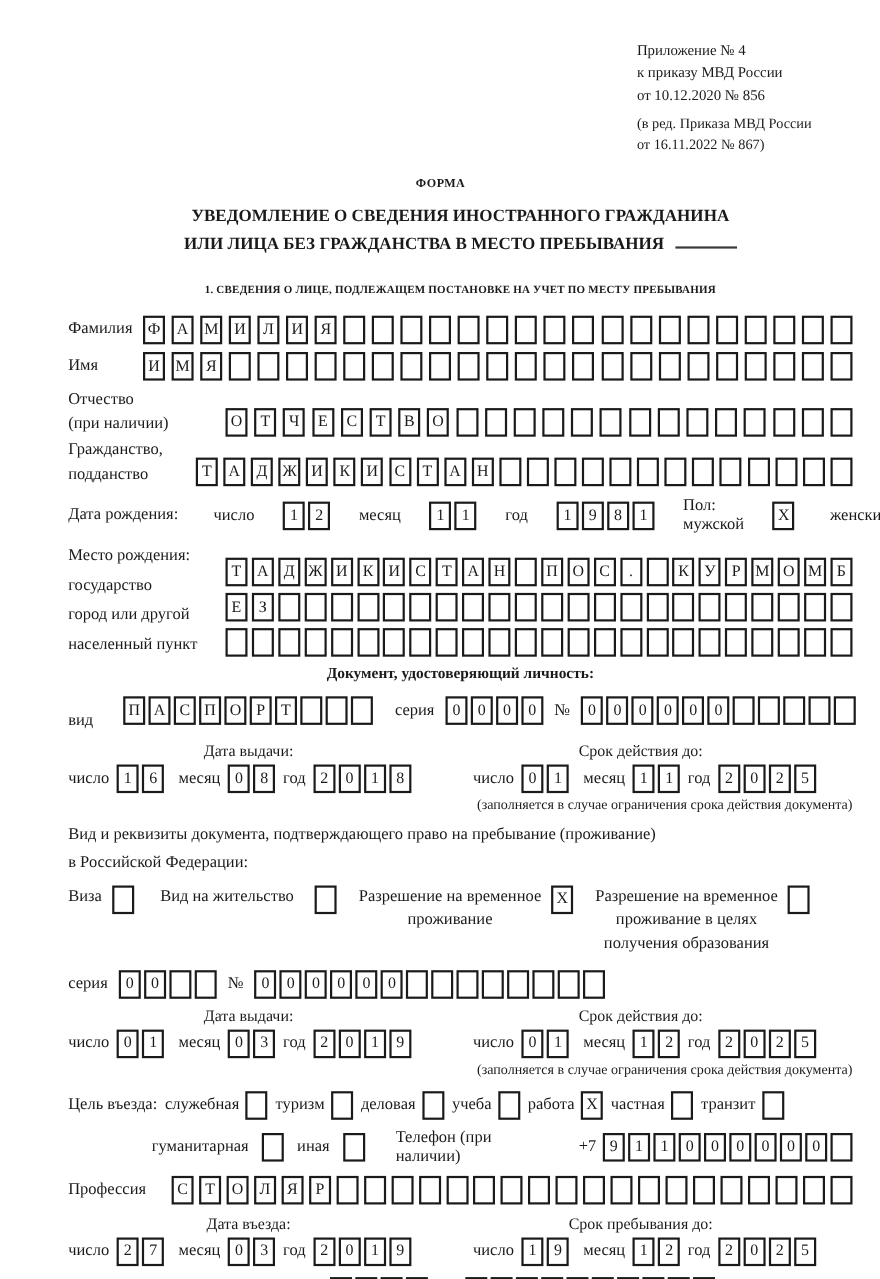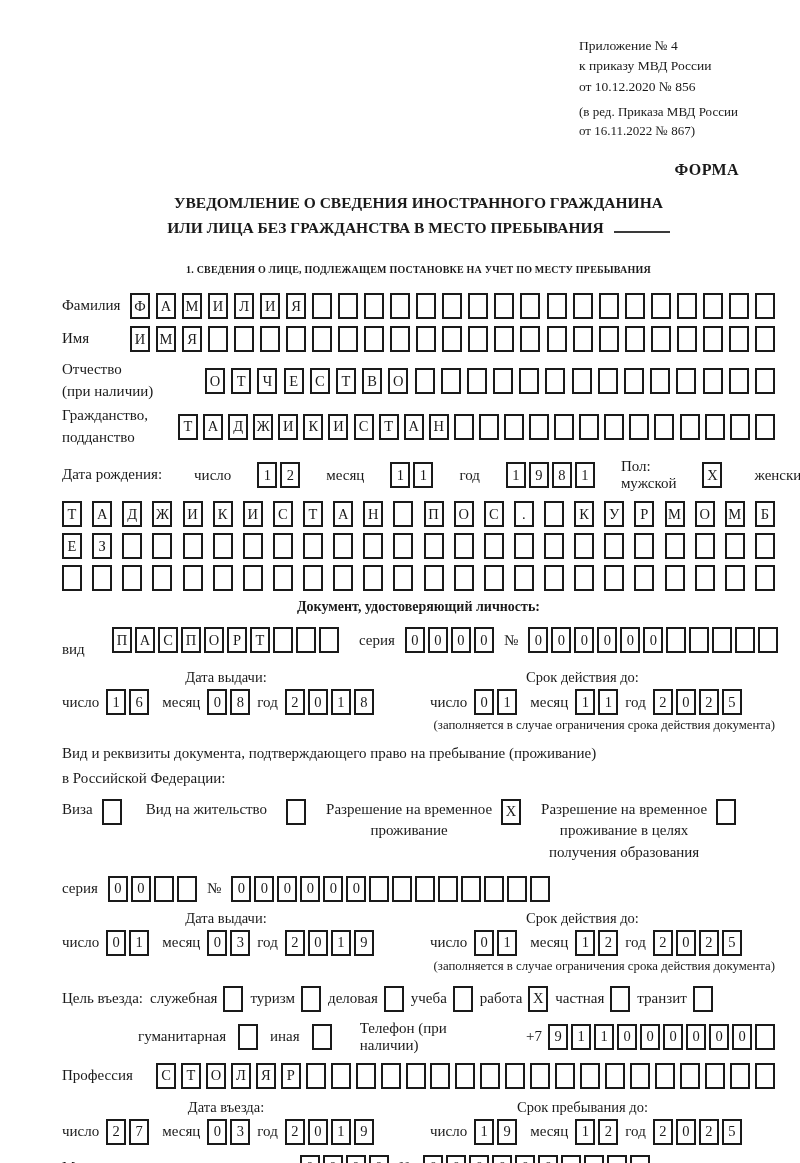--- a/index.html
+++ b/index.html
@@ -4,27 +4,27 @@
 <style>
   * { margin:0; padding:0; box-sizing:border-box; }
   html,body { background:#9a9a9a; }
   .page {
     width:800px; height:1163px; background:#fff; color:#1a1a1a;
     font-family:"Liberation Serif", serif;
     padding:36px 25px 0 62px; margin:0 auto; overflow:hidden; position:relative;
   }
   .hdr { margin-left:auto; width:196px; font-size:13.5px; line-height:1.5; }
   .hdr-sub { margin-top:5px; font-size:13px; line-height:1.5; }
-  .forma { text-align:right; padding-right:36px; margin-top:20px; font-weight:bold; font-size:16px; letter-spacing:0.4px; }
+  .forma { text-align:center; padding-right:36px; margin-top:20px; font-weight:bold; font-size:11px; letter-spacing:0.4px; }
   .title { text-align:center; font-weight:bold; font-size:15.5px; line-height:1.6; margin-top:12px; }
   .title-underline { display:inline-block; width:56px; border-bottom:2px solid #3a3a3a; height:0.85em; margin-left:10px; }
   .sec-head { text-align:center; font-weight:bold; font-size:10px; margin-top:24px; letter-spacing:0.2px; }
 
   .row { display:flex; align-items:center; margin-top:7px; font-size:15px; }
-  .row.top { align-items:center; }
+  .row.top { align-items:flex-end; }
   .lbl { font-size:15px; line-height:1.45; flex:0 0 auto; }
   .w68  { width:68px; }  .w116 { width:116px; } .w143 { width:143px; } .w94 { width:94px; }
   .boxes { display:flex; align-items:center; }
   .boxes.stretch { flex:1; justify-content:space-between; }
   .boxes.fixed > .cell { margin-right:3px; }
   .boxes.fixed > .cell:last-child { margin-right:0; }
   .cell {
     width:20px; height:26px; border:2px solid #1a1a1a; background:#fff;
     display:inline-flex; align-items:center; justify-content:center;
     font-size:14.5px; flex:0 0 auto;
@@ -220,20 +220,26 @@
     <span class="boxes fixed">
         <span class="cell">X</span>
       </span>
     <span class="ml6">женский</span>
     <span class="boxes fixed">
         <span class="cell"></span>
       </span>
   </div>
 
   <div class="row top" style="margin-top:9px;">
+    <span class="lbl w143">
+      <span style="display:block">Место рождения:</span>
+      <span style="display:block; margin-top:5px;">государство</span>
+      <span style="display:block; margin-top:5px;">город или другой</span>
+      <span style="display:block; margin-top:5px;">населенный пункт</span>
+    </span>
     <span class="stack gap6" style="flex:1;">
       <span class="boxes stretch">
           <span class="cell">Т</span>
           <span class="cell">А</span>
           <span class="cell">Д</span>
           <span class="cell">Ж</span>
           <span class="cell">И</span>
           <span class="cell">К</span>
           <span class="cell">И</span>
           <span class="cell">С</span>

